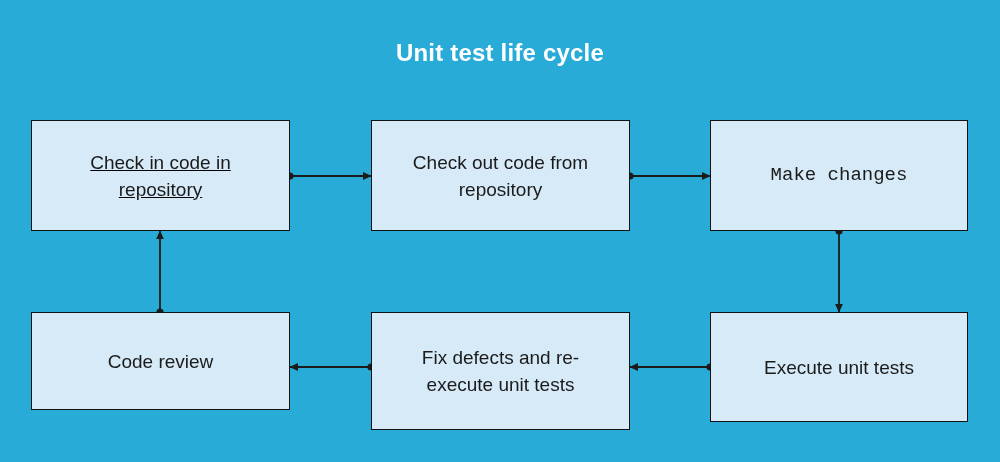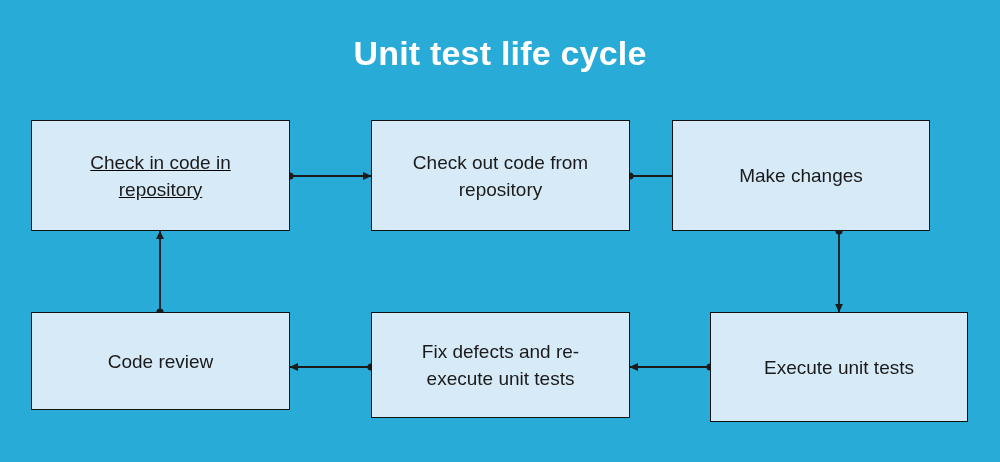--- a/index.html
+++ b/index.html
@@ -18,21 +18,21 @@
     height: 462px;
     background: #29abd8;
   }
   #diagram-title {
     position: absolute;
     left: 0;
     top: 33px;
     width: 1000px;
     text-align: center;
     color: #ffffff;
-    font-size: 34px;
+    font-size: 24px;
     font-weight: bold;
     letter-spacing: 0.2px;
     line-height: 40px;
   }
   .node {
     position: absolute;
     box-sizing: border-box;
     background: #d6eaf7;
     border: 1.6px solid #111111;
     display: flex;
@@ -51,23 +51,23 @@
     position: absolute;
     left: 0;
     top: 0;
     width: 1000px;
     height: 462px;
     pointer-events: none;
   }
   
   #node-checkin      { left: 31px;  top: 120px; width: 259px; height: 111px; }
   #node-checkout     { left: 371px; top: 120px; width: 259px; height: 111px; }
-  #node-makechanges  { left: 672px; top: 120px; width: 258px; height: 111px; }
+  #node-makechanges  { left: 710px; top: 120px; width: 258px; height: 111px; font-family: Liberation Mono, monospace; }
   #node-codereview   { left: 31px;  top: 312px; width: 259px; height: 98px; }
-  #node-fixdefects   { left: 371px; top: 312px; width: 259px; height: 106px; }
+  #node-fixdefects   { left: 371px; top: 312px; width: 259px; height: 118px; }
   #node-executetests { left: 710px; top: 312px; width: 258px; height: 110px; }
 </style>
 </head>
 <body>
 
 <div id="canvas" style="background: rgb(41, 171, 216);">
 
   <div id="diagram-title" style="color: rgb(255, 255, 255);">Unit test life cycle</div>
 
   <svg id="edges" viewBox="0 0 1000 462" xmlns="http://www.w3.org/2000/svg">

